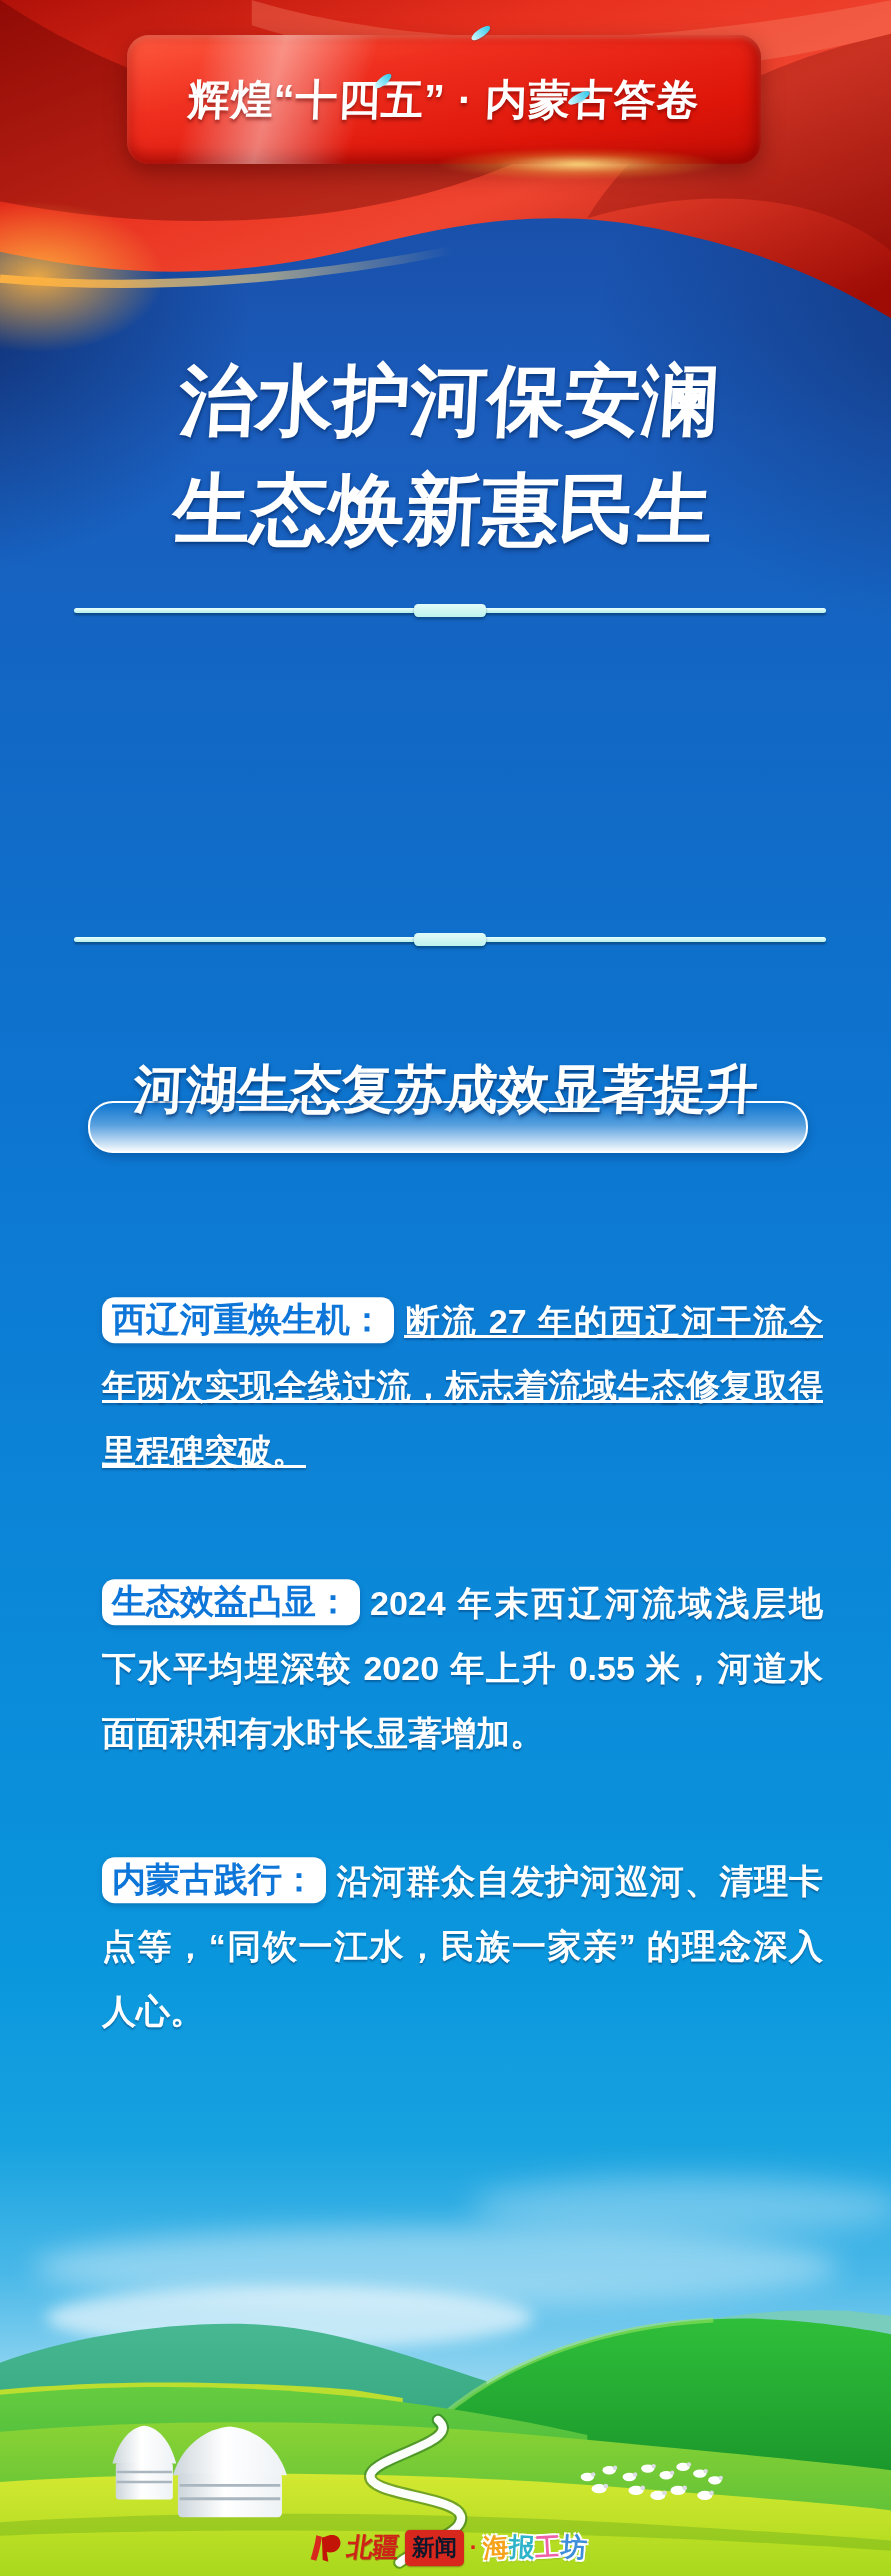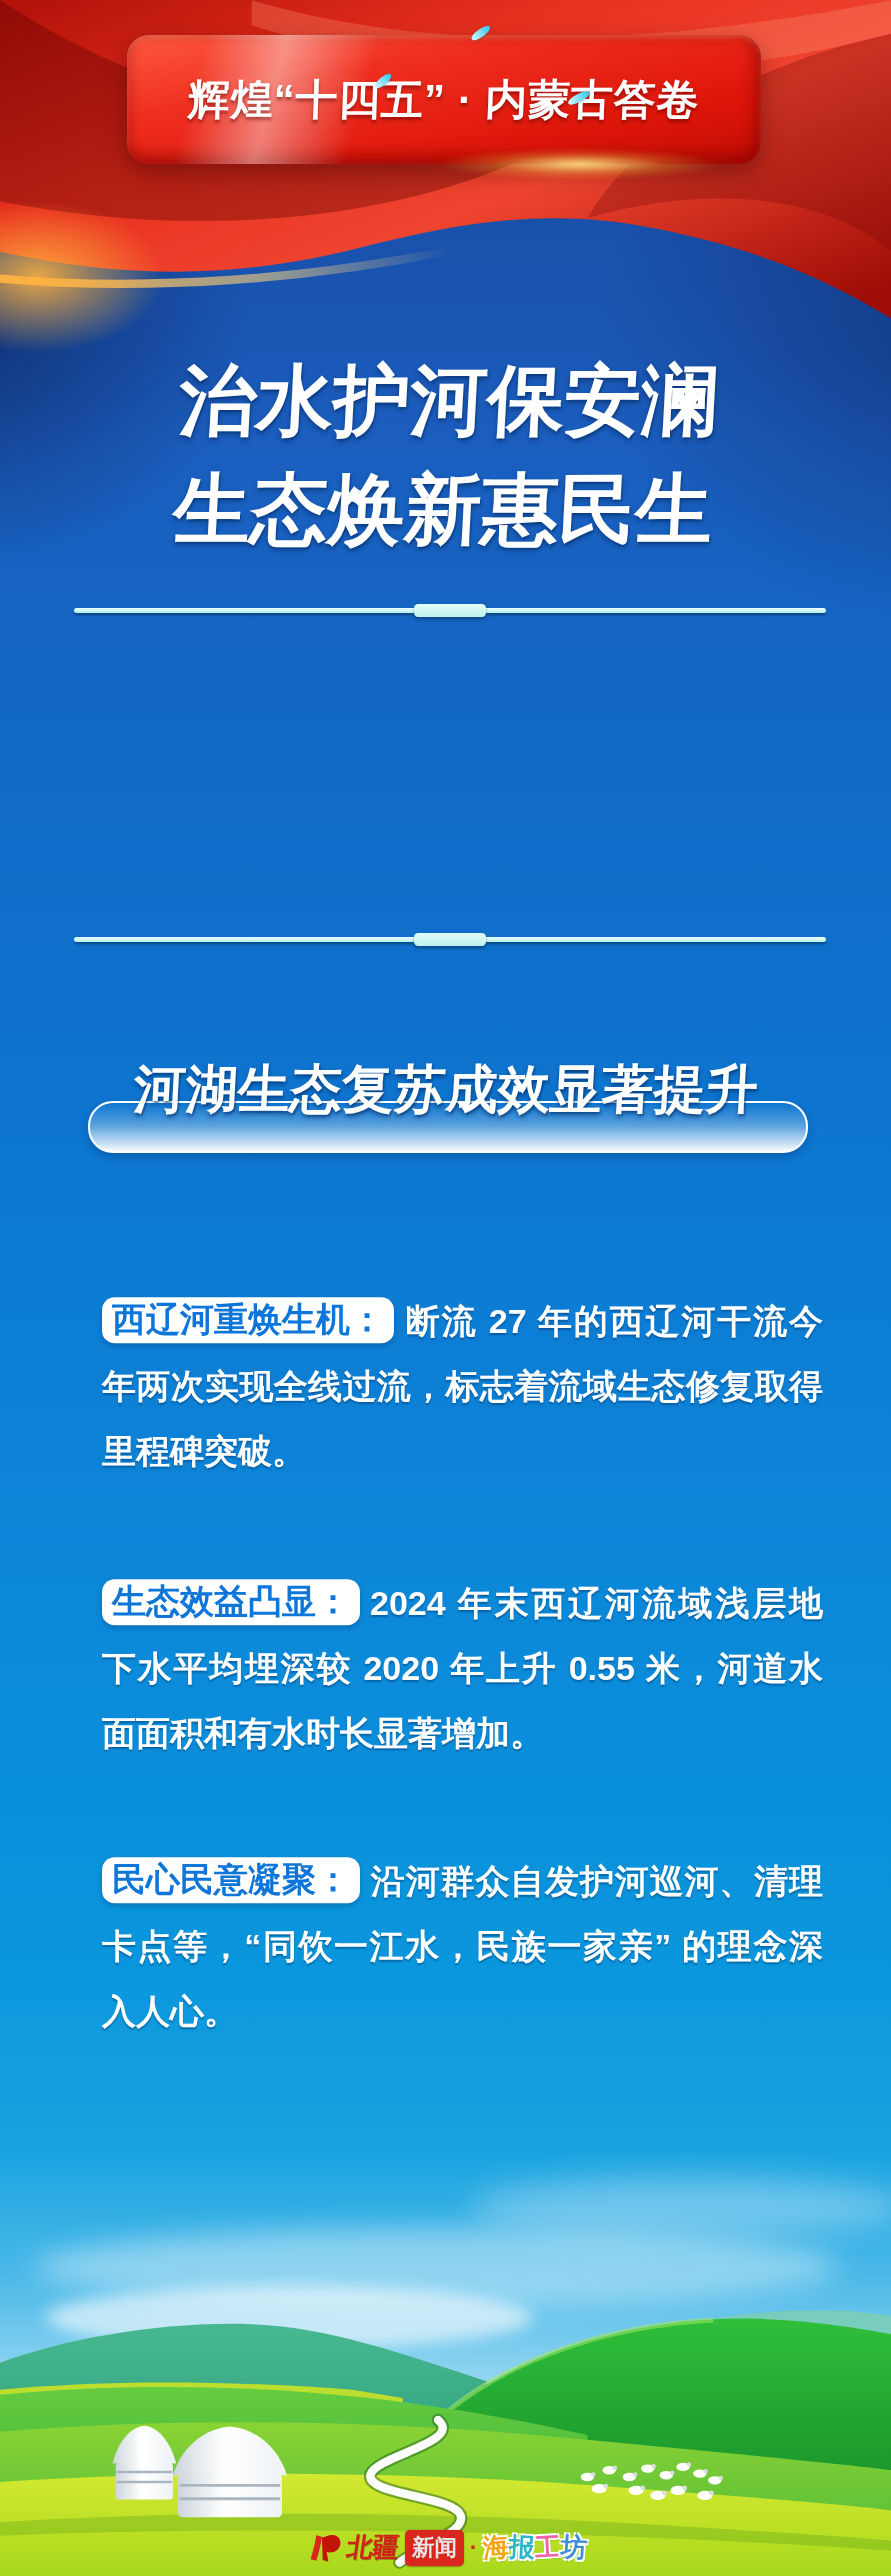--- a/index.html
+++ b/index.html
@@ -54,40 +54,40 @@
     border:2.5px solid #fff;border-radius:25px;box-sizing:border-box;
     background:linear-gradient(180deg,rgba(255,255,255,0) 0%,rgba(255,255,255,.3) 45%,rgba(255,255,255,.96) 100%);
     box-shadow:0 4.2px 10px rgba(0,40,90,.3);}
   .section-title{position:absolute;left:0;top:1055px;width:892px;z-index:6;text-align:center;
     color:#fff;font-size:52px;font-weight:900;transform:skewX(-3deg);
     text-shadow:0 3.4px 4.2px rgba(0,35,85,.5),1.7px 1.7px 0 rgba(10,60,130,.3);}
   
   .block{position:absolute;left:102px;width:721px;z-index:5;color:#fff;
     font-size:34px;line-height:65px;font-weight:700;text-align:justify;
     text-shadow:0 1.7px 1.7px rgba(0,40,90,.4);}
-  .block.b1{top:1255px;} .block.b2{top:1537px;} .block.b3{top:1815px;}
+  .block.b1{top:1255px;text-decoration:underline;} .block.b2{top:1537px;} .block.b3{top:1815px;}
   .tag{display:inline-block;background:#fff;color:#0e76d8;border-radius:12.6px;
     padding:0.8px 10px 2.5px 10px;margin-right:10px;line-height:42px;font-weight:900;
     text-shadow:none;box-shadow:0 2.5px 5px rgba(0,60,120,.35);transform:translateY(-1.7px);}
   
   .landscape{position:absolute;left:0;top:2143px;width:892px;height:433px;z-index:2;overflow:hidden;}
   .sky{position:absolute;inset:0;
     background:linear-gradient(180deg,#17a2df 0%,#49b8e8 30%,#9bd9f2 58%,#d2effa 78%,#eaf9fe 100%);}
   .cloud{position:absolute;border-radius:50%;background:#fff;pointer-events:none;}
   .cloud.c1{left:34px;top:84px;width:805px;height:80px;opacity:.38;filter:blur(13.4px);}
   .cloud.c2{left:46px;top:143px;width:487px;height:63px;opacity:.6;filter:blur(7.5px);}
   .cloud.c3{left:470px;top:34px;width:436px;height:59px;opacity:.3;filter:blur(15px);}
   .hills{position:absolute;inset:0;}
   
   .footer{position:absolute;left:0;bottom:10px;width:892px;z-index:6;display:flex;
     align-items:center;justify-content:center;gap:5.9px;}
   .brand-mark{display:inline-block;line-height:0;}
   .brand-name{color:#cf2318;font-size:26px;font-weight:900;transform:skewX(-8deg);
     text-shadow:0.8px 0.8px 0 rgba(140,10,5,.4);}
-  .brand-box{background:#d8281e;color:#e5e5e5;font-size:22.6px;font-weight:900;
+  .brand-box{background:#d8281e;color:#0f172a;font-size:22.6px;font-weight:900;
     padding:1.7px 6.7px 3.4px 6.7px;border-radius:5px;box-shadow:0 0.8px 1.7px rgba(90,0,0,.4);}
   .brand-sep{color:#d8281e;font-size:23.5px;font-weight:900;}
   .workshop span{font-size:26px;font-weight:900;transform:rotate(-4deg);display:inline-block;
     text-shadow:-1.7px -1.7px 0 #fff,1.7px -1.7px 0 #fff,-1.7px 1.7px 0 #fff,1.7px 1.7px 0 #fff,0 1.7px 2.5px rgba(0,60,30,.3);}
   .workshop span:nth-child(1){color:#f7a21b;}
   .workshop span:nth-child(2){color:#2fb3c9;transform:rotate(3deg);}
   .workshop span:nth-child(3){color:#ef62a8;transform:rotate(-3deg);}
   .workshop span:nth-child(4){color:#3f8fd8;transform:rotate(4deg);}
 </style>
 </head>
@@ -147,21 +147,21 @@
     <div class="pill"></div>
   </div>
 
   <div class="section-box"></div>
   <div class="section-title">河湖生态复苏成效显著提升</div>
 
   <p class="block b1"><span class="tag">西辽河重焕生机：</span><span>断流 27 年的西辽河干流今年两次实现全线过流，标志着流域生态修复取得里程碑突破。</span></p>
 
   <p class="block b2"><span class="tag">生态效益凸显：</span><span>2024 年末西辽河流域浅层地下水平均埋深较 2020 年上升 0.55 米，河道水面面积和有水时长显著增加。</span></p>
 
-  <p class="block b3"><span class="tag">民心民意凝聚：</span><span>沿河群众自发护河巡河、清理卡点等，“同饮一江水，民族一家亲” 的理念深入人心。</span></p>
+  <p class="block b3"><span class="tag">内蒙古践行：</span><span>沿河群众自发护河巡河、清理卡点等，“同饮一江水，民族一家亲” 的理念深入人心。</span></p>
 
   <div class="landscape">
     <div class="sky"></div>
     <div class="cloud c1"></div>
     <div class="cloud c2"></div>
     <div class="cloud c3"></div>
 
     <svg class="hills" viewBox="0 0 1063 516" preserveAspectRatio="none">
       <defs>
         <linearGradient id="gTeal" x1="0" y1="0" x2="0" y2="1">

